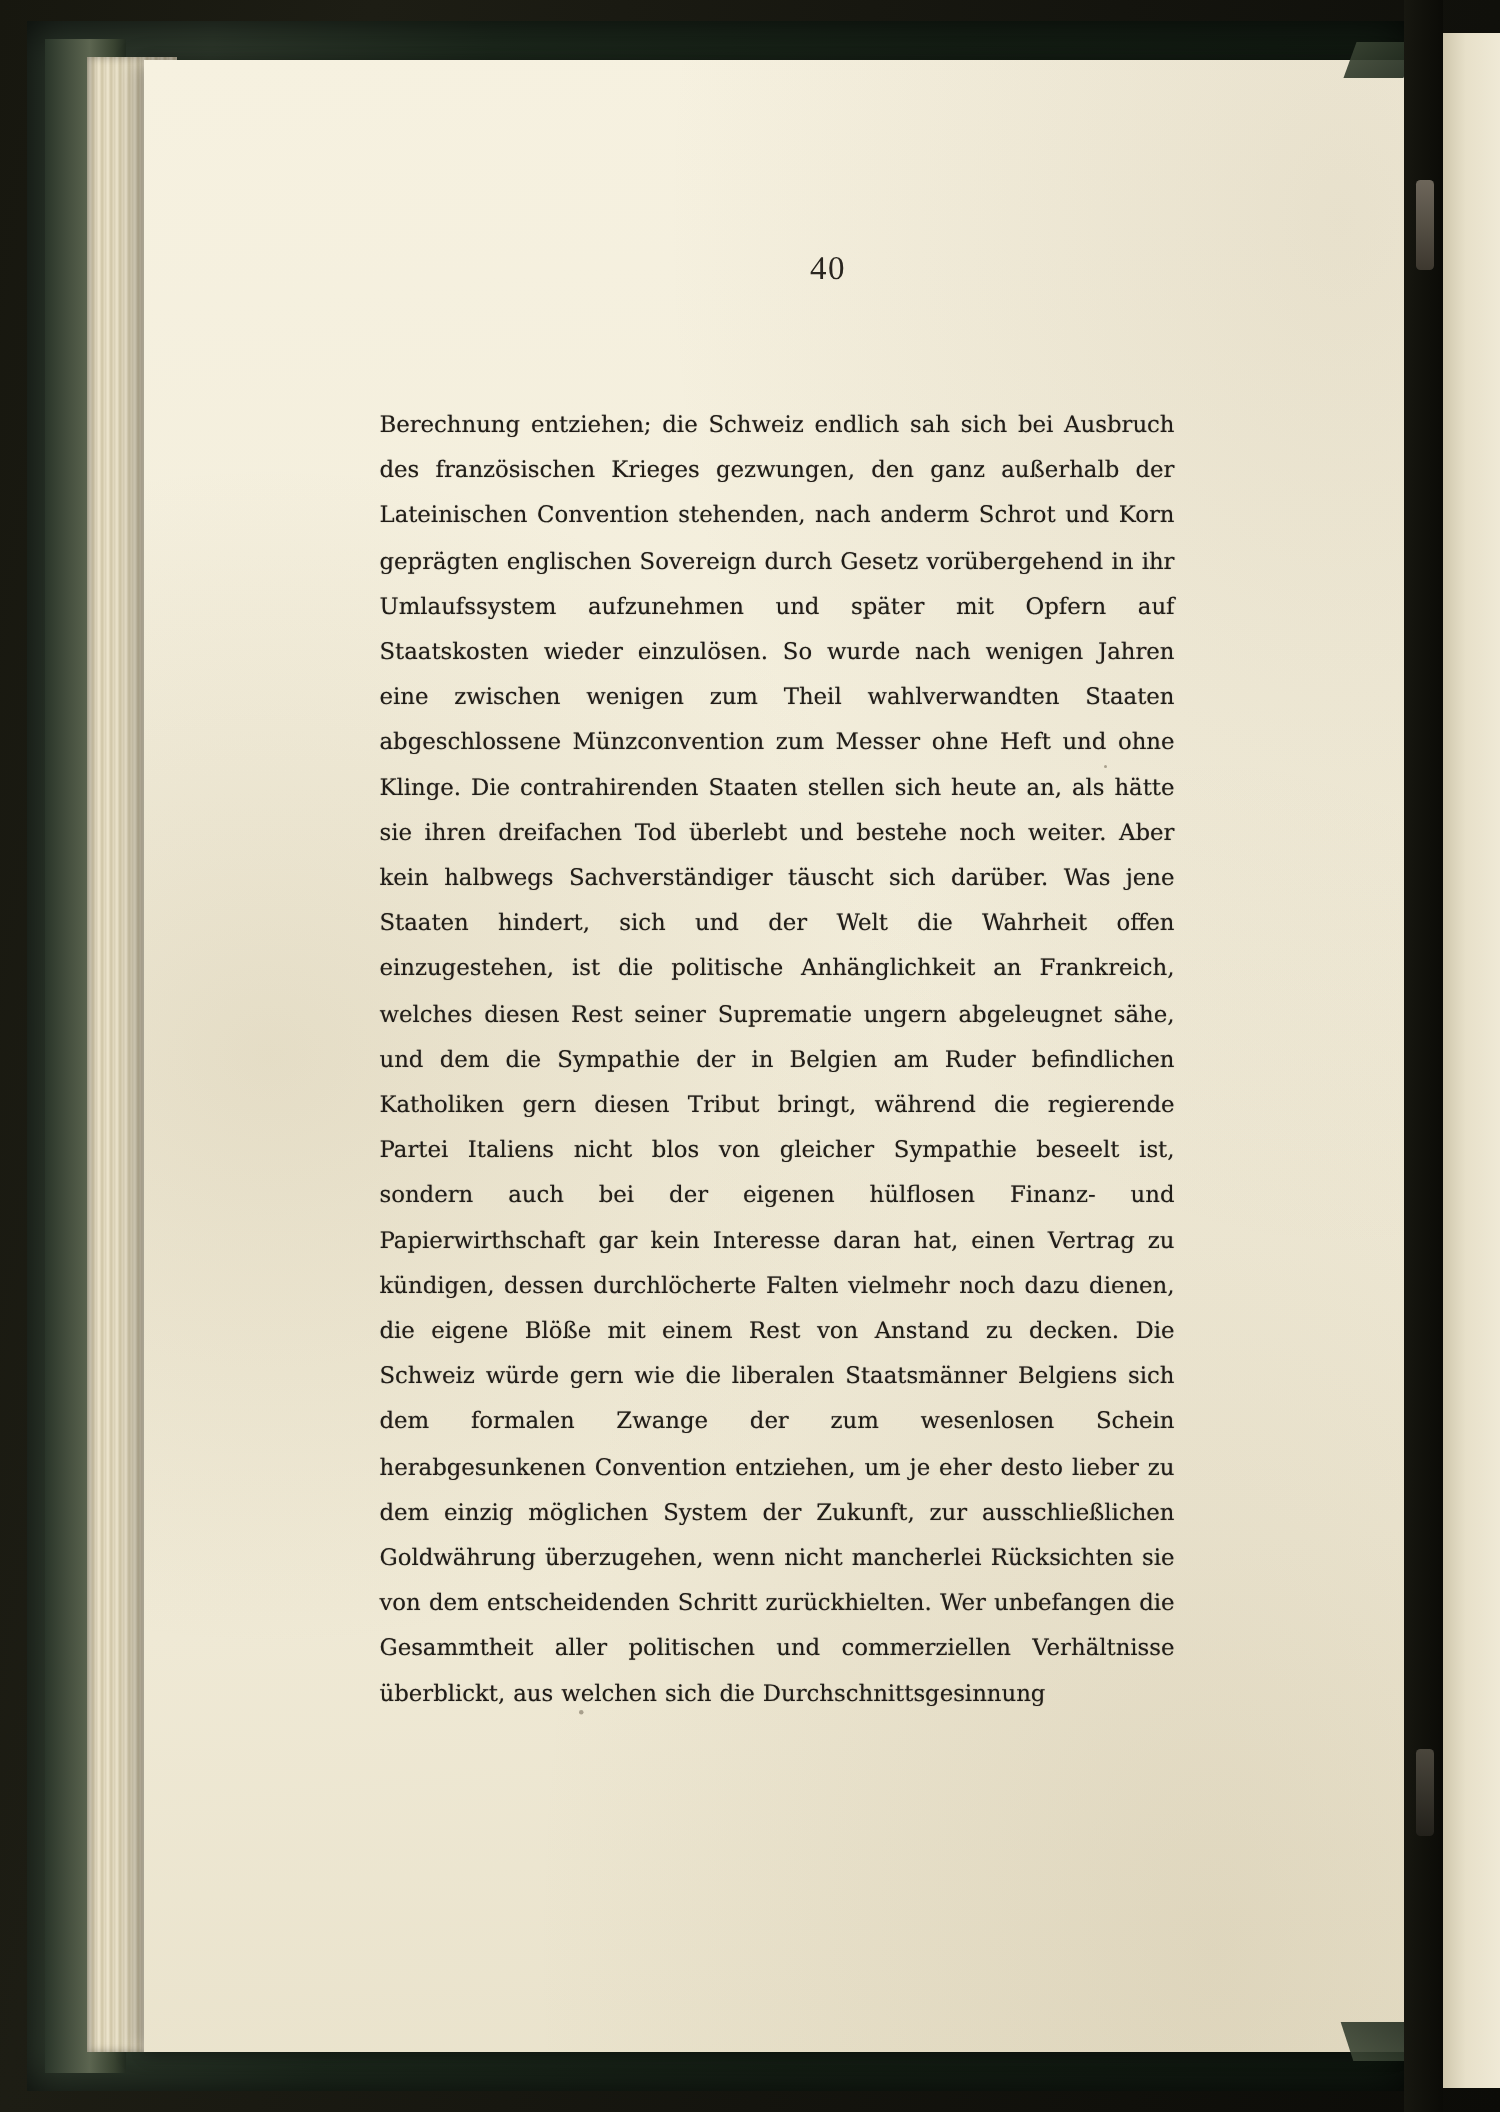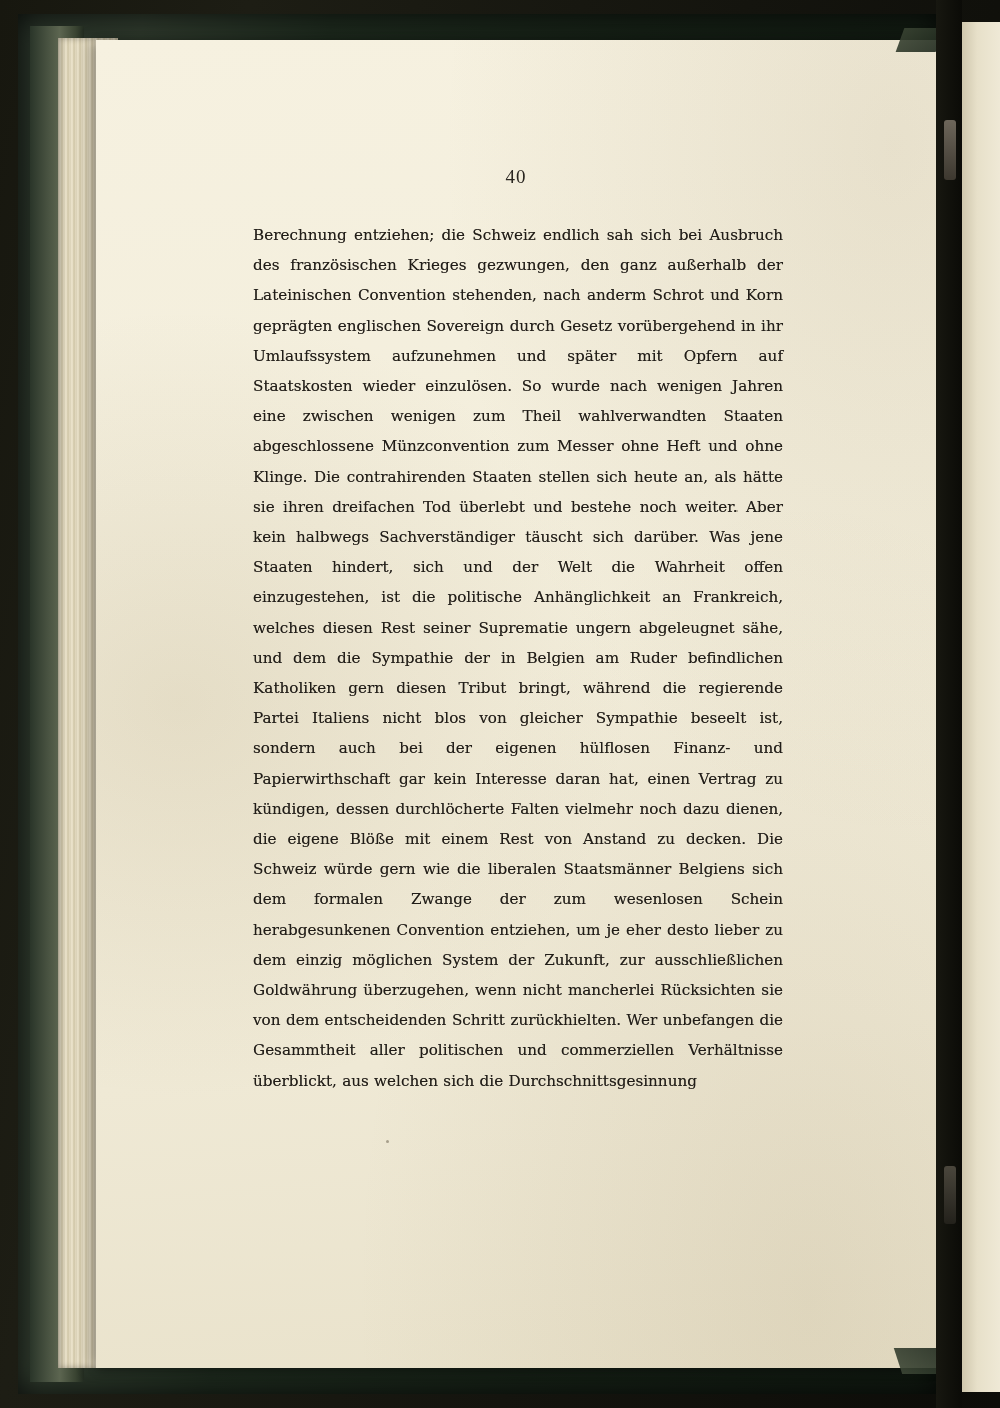--- a/index.html
+++ b/index.html
@@ -147,24 +147,25 @@
     transform: skewX(18deg);
     opacity: 0.9;
   }
 
   .page-number {
     position: absolute;
     top: 126px;
     left: 0;
     width: 840px;
     text-align: center;
-    font-size: 19px;
+    font-size: 22px;
     color: #2a2620;
     font-family: "Liberation Serif", serif;
     letter-spacing: 1px;
+    padding-left: 36px;
   }
 
   .body-text {
     position: absolute;
     top: 180px;
     left: 157px;
     width: 530px;
     font-family: "DejaVu Serif", serif;
     font-size: 15.2px;
     line-height: 30.2px;
@@ -175,20 +176,21 @@
     -webkit-font-smoothing: antialiased;
   }
   .body-text p {
     margin: 0;
     text-indent: 0;
   }
 
   
   .body-text {
     text-shadow: 0 0 0.6px rgba(30,26,20,0.55);
+    margin-top: 48px;
   }
 
   .speck {
     position: absolute;
     width: 3px;
     height: 3px;
     background: #6f6552;
     border-radius: 50%;
     opacity: 0.55;
   }

